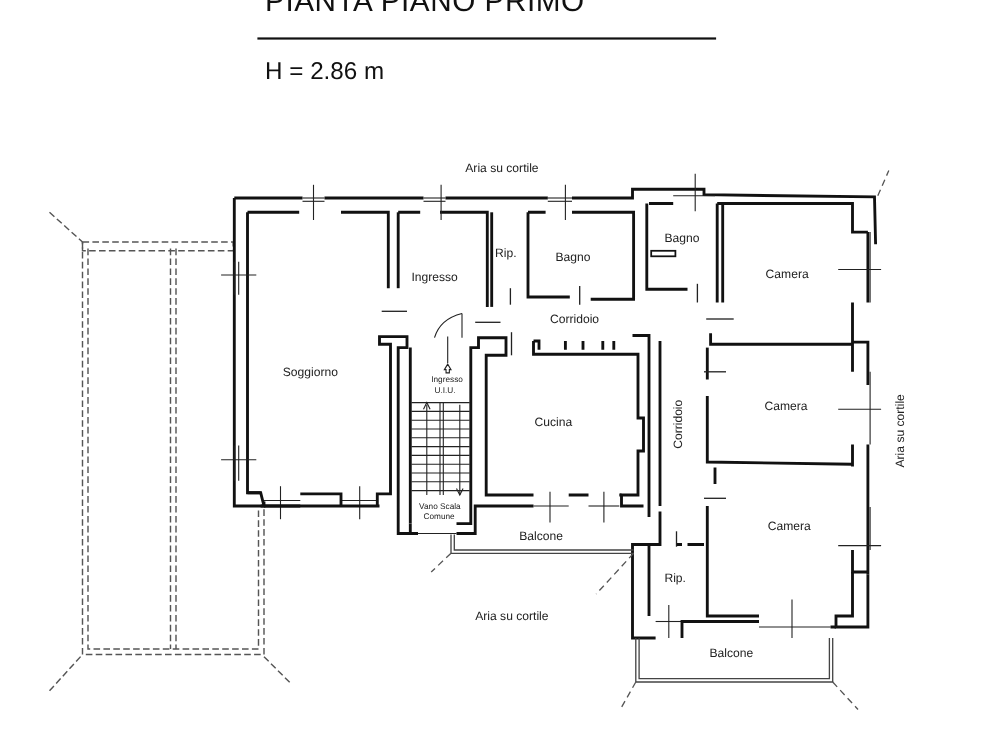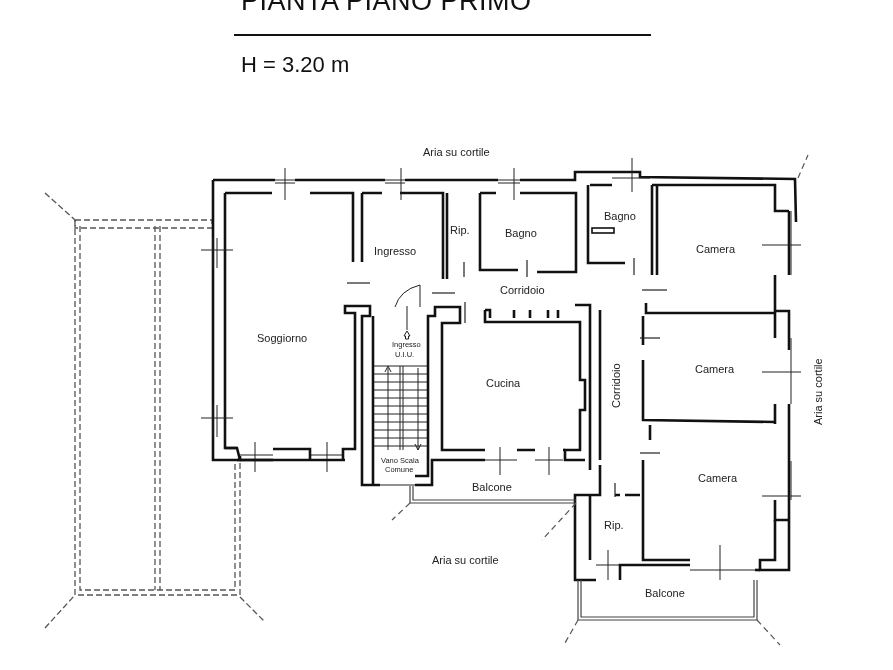--- a/index.html
+++ b/index.html
@@ -9,21 +9,21 @@
   .height-label { position:absolute; left:241px; top:52px; font-size:22px; white-space:nowrap; }
   svg.plan { position:absolute; left:0; top:0; }
   .lbl { font-family:"Liberation Sans", sans-serif; font-size:11px; fill:#222; }
   .lbl-sm { font-family:"Liberation Sans", sans-serif; font-size:7.5px; fill:#222; }
 </style>
 </head>
 <body>
 
 <div class="title">PIANTA PIANO PRIMO</div>
 <div class="title-rule"></div>
-<div class="height-label">H = 3.20 m</div>
+<div class="height-label">H = 2.86 m</div>
 
 <svg class="plan" width="893" height="670" viewBox="0 0 893 670">
 
   <g fill="none" stroke="#555" stroke-width="1.3" stroke-dasharray="6,3">
     <rect x="75" y="220" width="137" height="8"></rect>
     <path d="M75 220 L75 595 L240 595 L240 460"></path>
     <path d="M80 226 L80 590 L235 590 L235 460"></path>
     <line x1="155" y1="226" x2="155" y2="590"></line>
     <line x1="160" y1="226" x2="160" y2="590"></line>
     <line x1="45" y1="193" x2="75" y2="220"></line>

